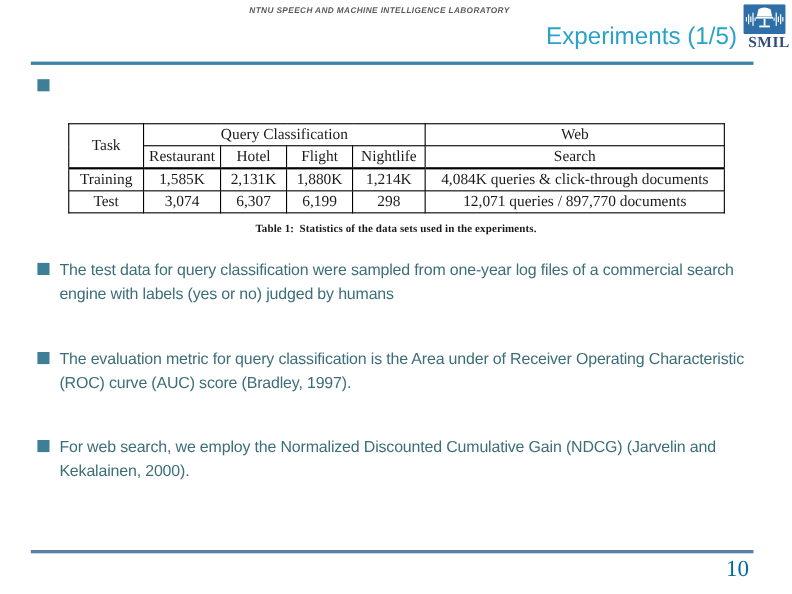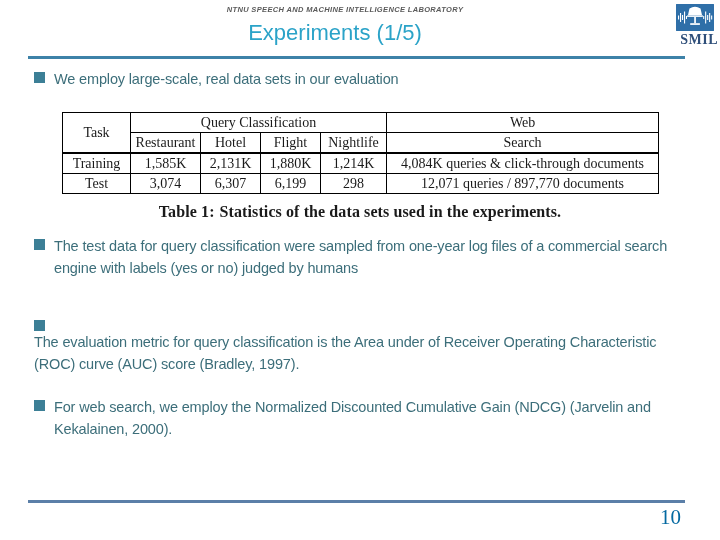--- a/index.html
+++ b/index.html
@@ -32,21 +32,21 @@
     font-style: italic;
     font-weight: bold;
     letter-spacing: 0.35px;
     color: #5a5a5a;
     white-space: nowrap;
   }
   .slide-title {
     position: absolute;
     left: 0; top: 20px;
     width: 670px;
-    text-align: center;
+    text-align: right;
     font-family: "Liberation Sans", sans-serif;
     font-size: 22px;
     font-weight: 400;
     color: #2ba3c8;
     white-space: nowrap;
   }
   .header-rule {
     position: absolute;
     left: 28px; top: 56px;
     width: 657px;
@@ -103,21 +103,21 @@
   .bullet-text {
     font-family: "Liberation Sans", sans-serif;
     font-size: 14.5px;
     line-height: 22px;
     color: #3c6e7a;
     letter-spacing: -0.15px;
   }
 
   #bullet-1 { left: 34px; top: 6px;  width: 640px; }
   #bullet-2 { left: 34px; top: 173px; width: 655px; }
-  #bullet-3 { left: 34px; top: 254px; width: 655px; flex-direction: column; }
+  #bullet-3 { left: 34px; top: 254px; width: 655px; }
   #bullet-4 { left: 34px; top: 334px; width: 655px; }
 
   
   .figure {
     position: absolute;
     left: 62px; top: 50px;
     width: 596px;
   }
   table.stats {
     border-collapse: collapse;
@@ -136,21 +136,21 @@
     background: #ffffff;
   }
   td.sep-right { border-right: 3px double #000000; margin-top: 24px; }
   td.sep-left  { border-left: 3px double #000000; }
   .thickrule-cell { border-top: 2px solid #000 !important; }
 
   .fig-caption {
     margin-top: 9px;
     text-align: center;
     font-family: "Liberation Serif", serif;
-    font-size: 16px;
+    font-size: 10px;
     font-weight: bold;
     color: #1a1a1a;
     letter-spacing: 0.1px;
   }
   .fig-caption .capnum { margin-right: 5px; }
 
   
   .footer-rule {
     position: absolute;
     left: 28px; top: 500px;
@@ -203,21 +203,20 @@
       </svg>
     </div>
     <div class="logo-text">SMIL</div>
   </div>
 </div>
 
 <div class="content">
 
   <div class="bullet-row" id="bullet-1">
     <span class="bullet-marker"></span>
-    <span class="bullet-text">We employ large-scale, real data sets in our evaluation</span>
   </div>
 
   <div class="figure">
     <table class="stats">
       <colgroup>
         <col style="width:68px">
         <col style="width:70px">
         <col style="width:60px">
         <col style="width:60px">
         <col style="width:66px">

